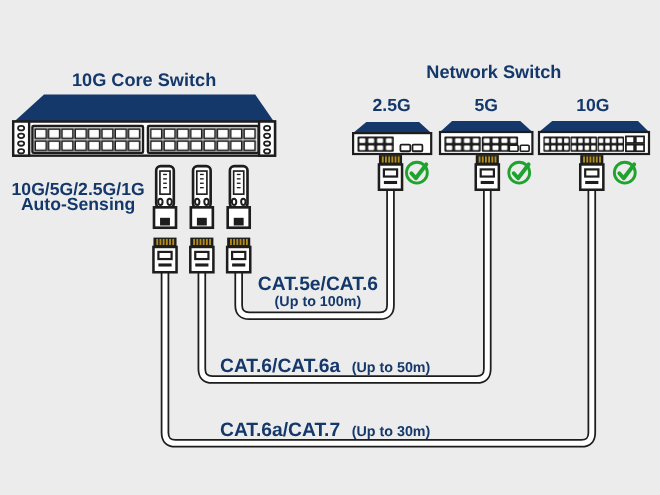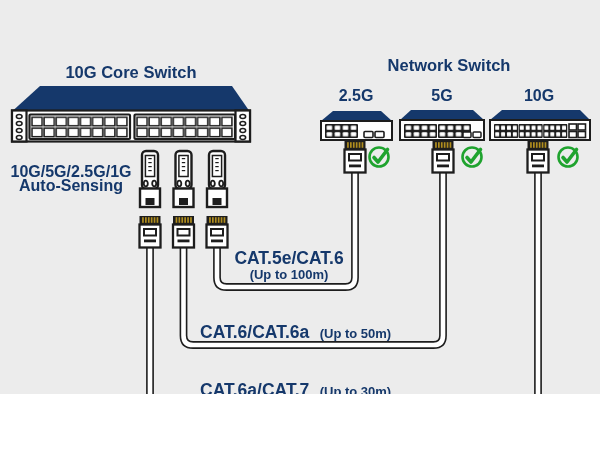--- a/index.html
+++ b/index.html
@@ -1,21 +1,21 @@
 <!DOCTYPE html>
 <html style="--navy: #15386b; --ink: #1d1d1d; --green: #1fa32e; --gold: #b08d1e; --bg: #ececec;"><head>
 <meta charset="utf-8">
 <style>
   :root{
     --navy:#15386b; --ink:#1d1d1d; --green:#1fa32e; --gold:#b08d1e; --bg:#ececec;
   }
   html,body{margin:0;padding:0;}
   body{background:#fff;}
   .stage{
-    width:600px;height:394px;background:var(--bg);
+    width:600px;height:450px;background:var(--bg);
     position:relative;overflow:hidden;
     font-family:"Liberation Sans", sans-serif;
   }
   svg{display:block;}
   .t-navy{fill:var(--navy);font-family:"Liberation Sans",sans-serif;font-weight:bold;}
   .fs-title{font-size:16.5px;}
   .fs-sub{font-size:16px;}
   .fs-cat{font-size:17.5px;}
   .fs-lim{font-size:13px;}
   .s-navy{fill:var(--navy);}

